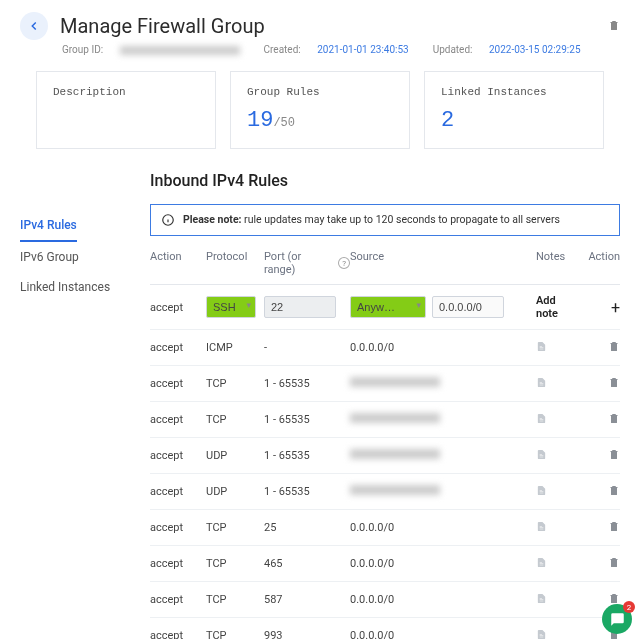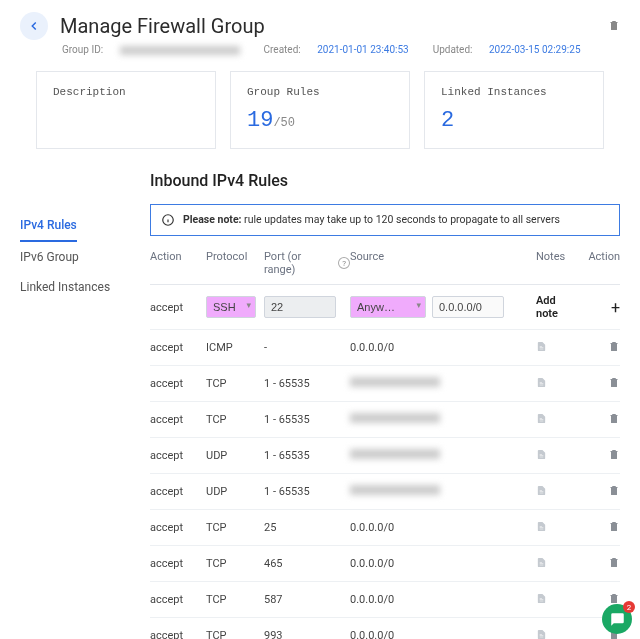--- a/index.html
+++ b/index.html
@@ -33,21 +33,21 @@
 .col-proto { width: 58px; }
 .col-port { width: 86px; display: flex; align-items: center; gap: 3px; }
 .col-source { flex: 1; }
 .col-notes { width: 44px; text-align: left; }
 .col-ract { width: 40px; text-align: right; }
 .row { display: flex; align-items: center; border-bottom: 1px solid #edf0f3; padding: 9px 0; font-size: 11px; color: #444; min-height: 34px; }
 .row .col-action { color: #444; }
 .row .col-proto { color: #444; }
 .row.input-row input, .row.input-row select { font-size: 11px; border: 1px solid #d0d5dd; padding: 4px 6px; border-radius: 2px; background: #fafafa; color: #444; }
 .row.input-row .port-input { width: 72px; background: #eceef0; }
-.row.input-row .sel { width: 50px; appearance: none; padding-right: 5px; background: #f0abfc; }
+.row.input-row .sel { width: 50px; appearance: none; padding-right: 5px; background: #84cc16; }
 .sel-wrap { position: relative; display: inline-block; }
 .sel-wrap::after { content: "▾"; position: absolute; right: 5px; top: 4px; font-size: 9px; color: #888; pointer-events: none; }
 .src-wrap { display: flex; gap: 6px; align-items: center; }
 .src-input { width: 72px; }
 .addnote { font-size: 11px; font-weight: 600; color: #222; cursor: pointer; }
 .plus { font-size: 16px; color: #222; cursor: pointer; }
 .doc-icon { color: #c5cad0; }
 .trash-icon { color: #8a8f96; cursor: pointer; }
 .blur-src { filter: blur(3px); background: #ccc; color: transparent; height: 10px; width: 90px; display: inline-block; }
 .help-circle { width: 12px; height: 12px; border: 1px solid #aaa; border-radius: 50%; display: inline-flex; align-items: center; justify-content: center; font-size: 8px; color: #888; }

